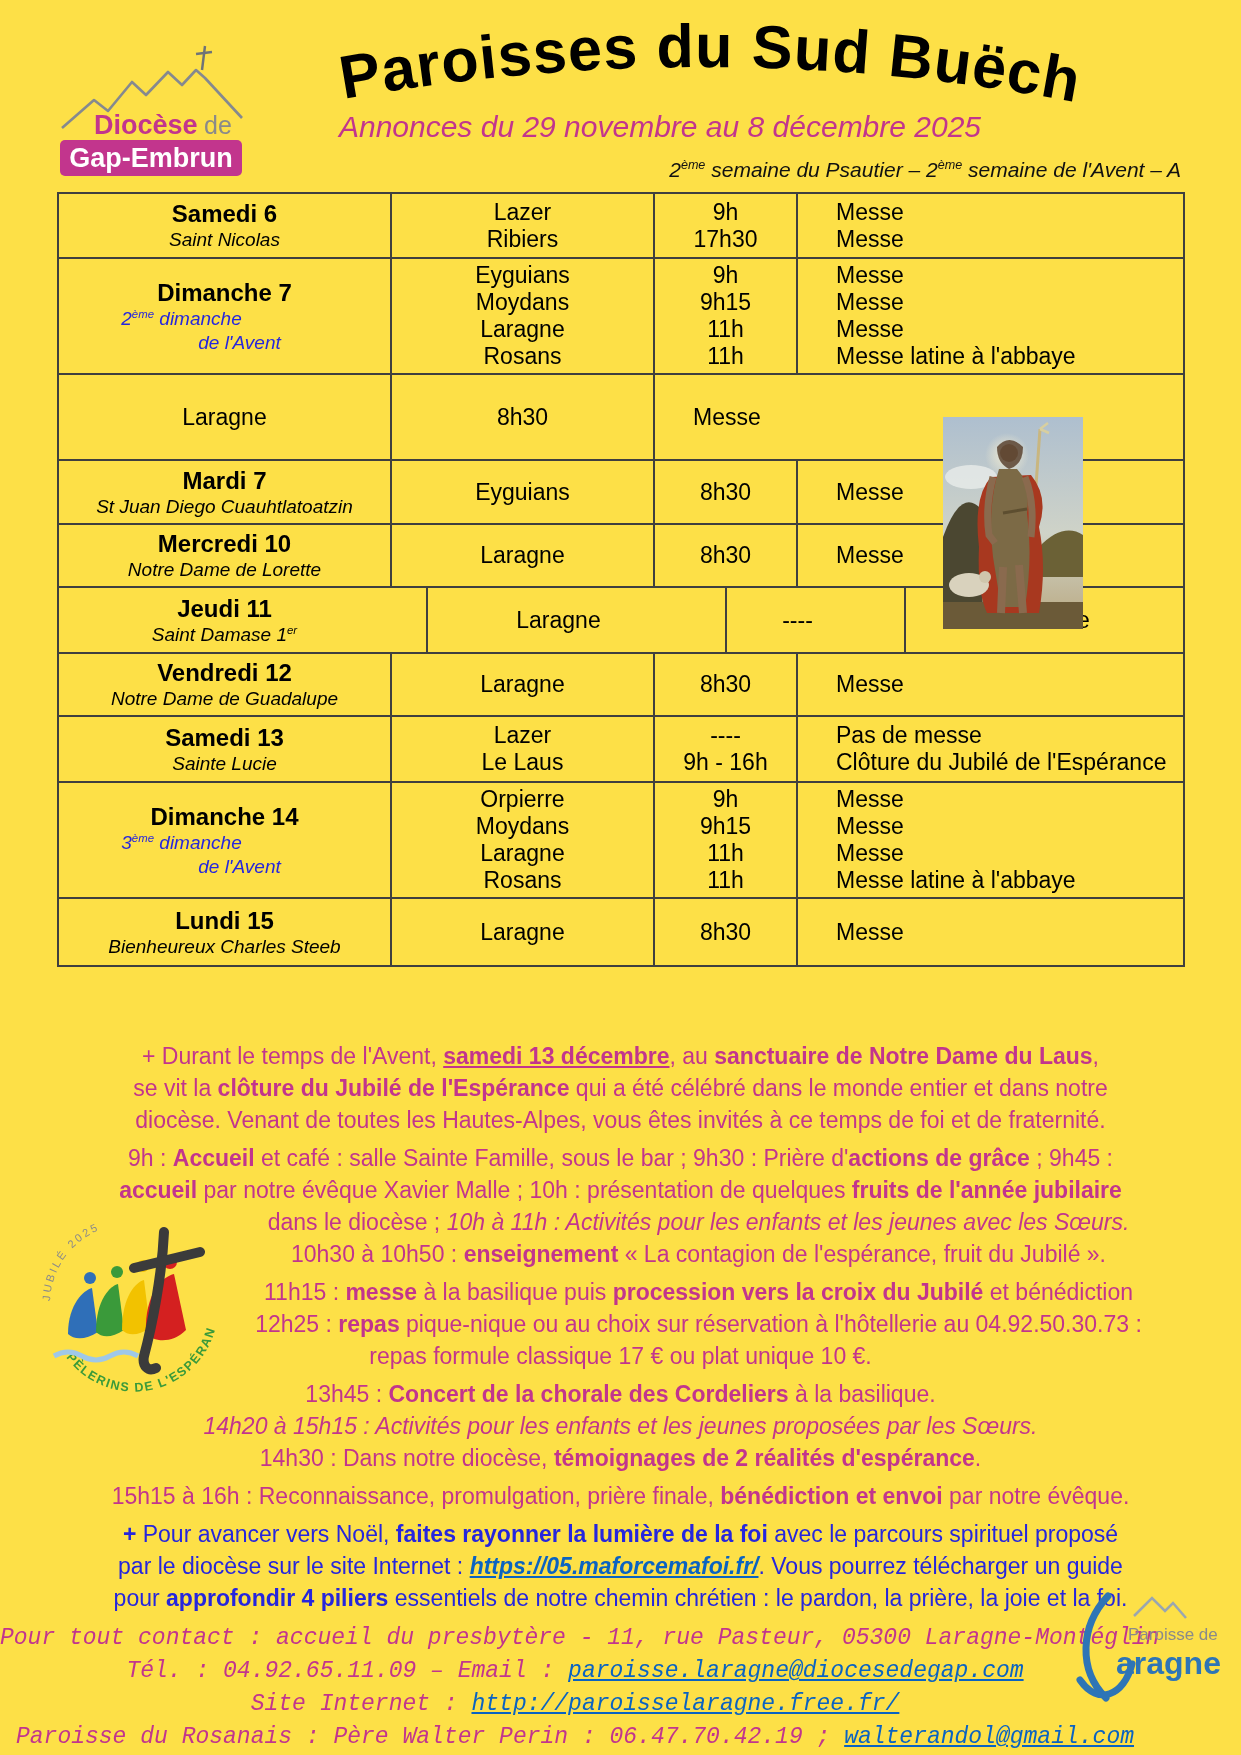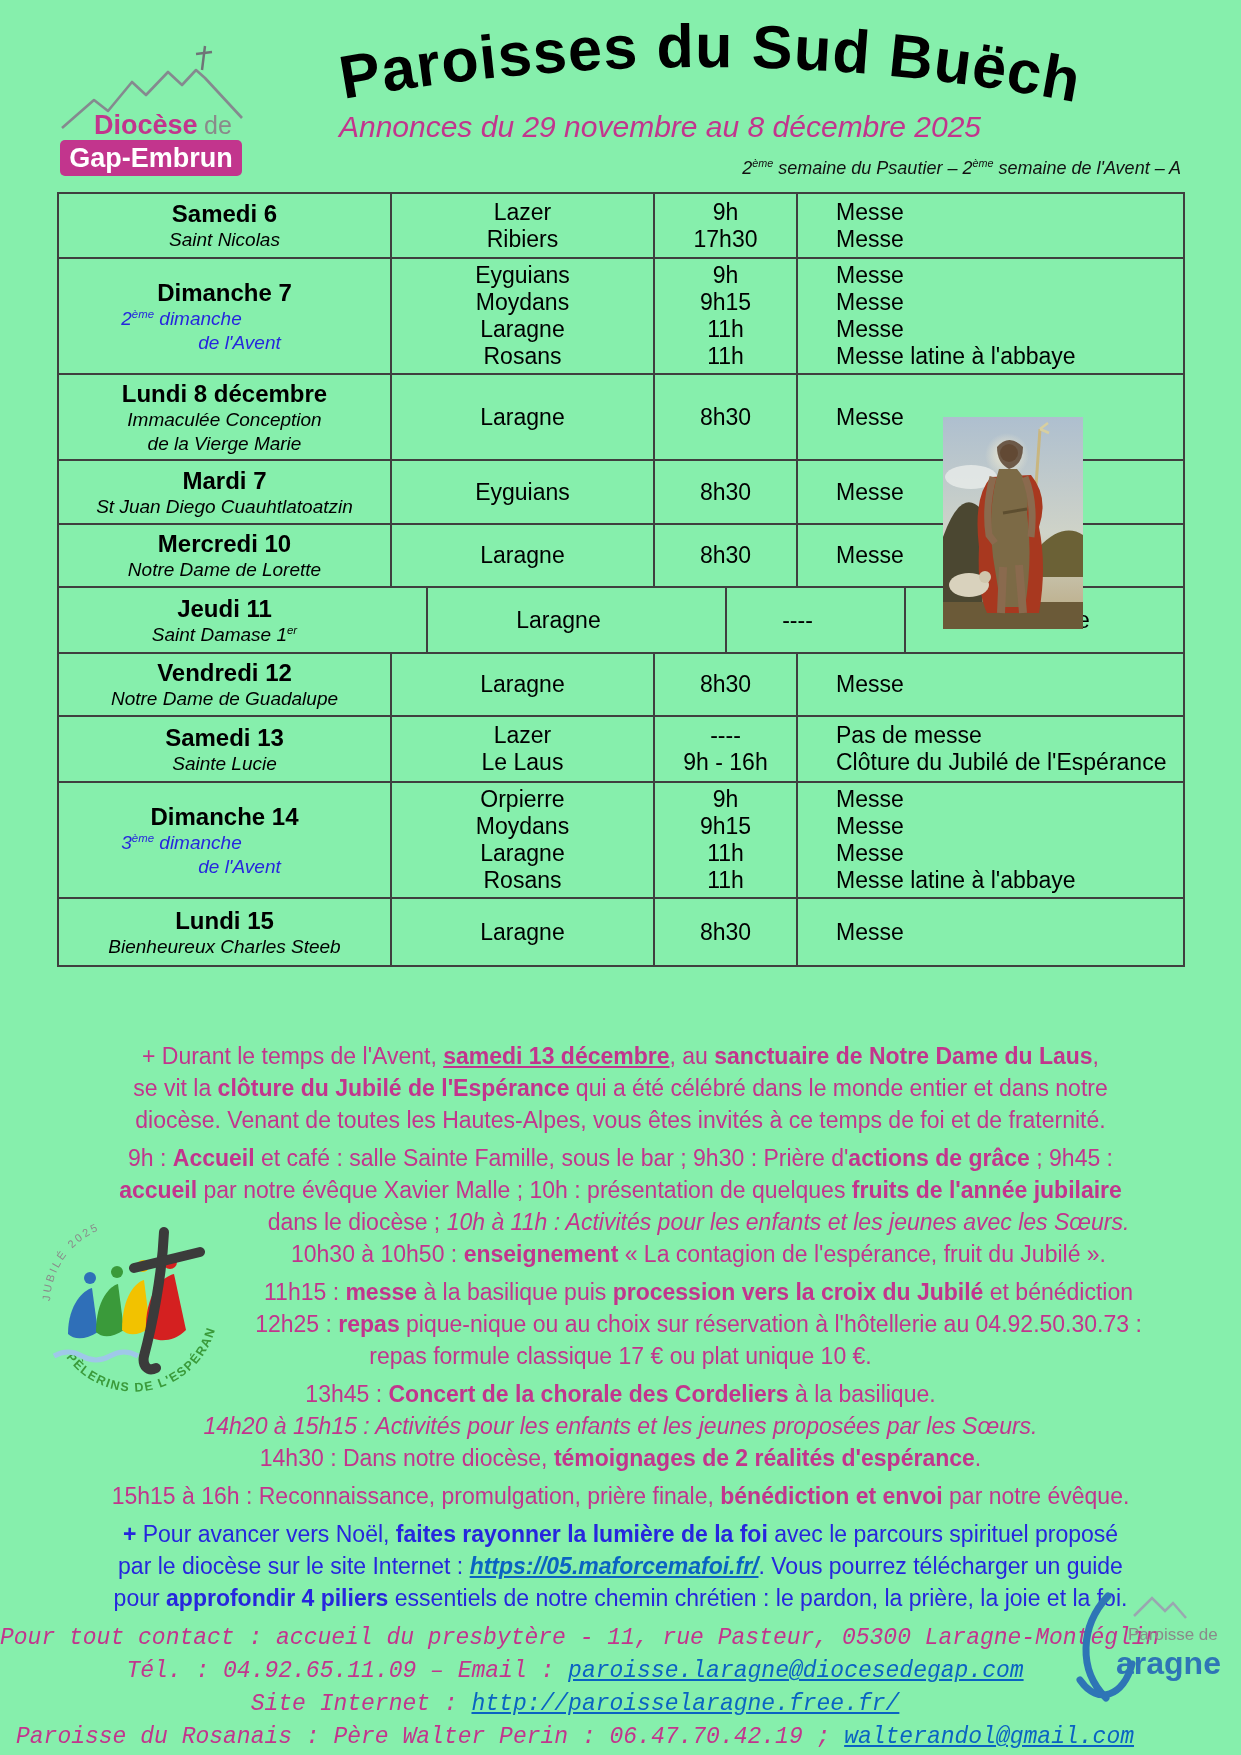--- a/index.html
+++ b/index.html
@@ -1,23 +1,23 @@
 <!DOCTYPE html>
 <html><head>
 <meta charset="utf-8">
 <style>
   html,body{margin:0;padding:0;background:#fff;}
-  .page{position:relative;width:1241px;height:1755px;background:#86efac;overflow:hidden;
+  .page{position:relative;width:1241px;height:1755px;background:#fde047;overflow:hidden;
         font-family:"Liberation Sans",sans-serif;color:#000;}
   
   .diocese-logo{position:absolute;left:56px;top:38px;width:205px;height:145px;}
   .title-svg{position:absolute;left:236px;top:12px;width:948px;height:120px;}
   .subtitle{position:absolute;left:160px;top:110px;width:1000px;text-align:center;
             font-size:30px;font-weight:normal;font-style:italic;color:#C2358D;}
-  .week-note{position:absolute;right:60px;top:158px;font-style:italic;font-size:18px;color:#111;}
+  .week-note{position:absolute;right:60px;top:158px;font-style:italic;font-size:21px;color:#111;}
   
   .schedule-table{position:absolute;left:57px;top:192px;width:1128px;border:2px solid #3f3f3f;box-sizing:border-box;}
   .trow{display:grid;grid-template-columns:331px 263px 143px 1fr;}
   .trow + .trow{border-top:2px solid #3f3f3f;}
   .cell{display:flex;flex-direction:column;justify-content:center;align-items:center;
         padding:3px 0;box-sizing:border-box;}
   .cell + .cell{border-left:2px solid #3f3f3f;}
   .c-desc{align-items:flex-start;padding-left:38px;}
   .line{font-size:23px;line-height:27px;white-space:nowrap;}
   .day-title{font-weight:bold;font-size:24px;line-height:29px;white-space:nowrap;}
@@ -109,25 +109,20 @@
           <div class="line">11h</div>
         </div>
         <div class="cell c-desc">
           <div class="line">Messe</div>
           <div class="line">Messe</div>
           <div class="line">Messe</div>
           <div class="line">Messe latine à l'abbaye</div>
         </div>
       </div>
       <div class="trow" style="min-height: 84px;">
-        <div class="cell c-day">
-          <div class="day-title">Lundi 8 décembre</div>
-          <div class="feast"><span>Immaculée Conception</span></div>
-          <div class="feast"><span>de la Vierge Marie</span></div>
-        </div>
         <div class="cell c-place">
           <div class="line">Laragne</div>
         </div>
         <div class="cell c-time">
           <div class="line">8h30</div>
         </div>
         <div class="cell c-desc">
           <div class="line">Messe</div>
         </div>
       </div>

